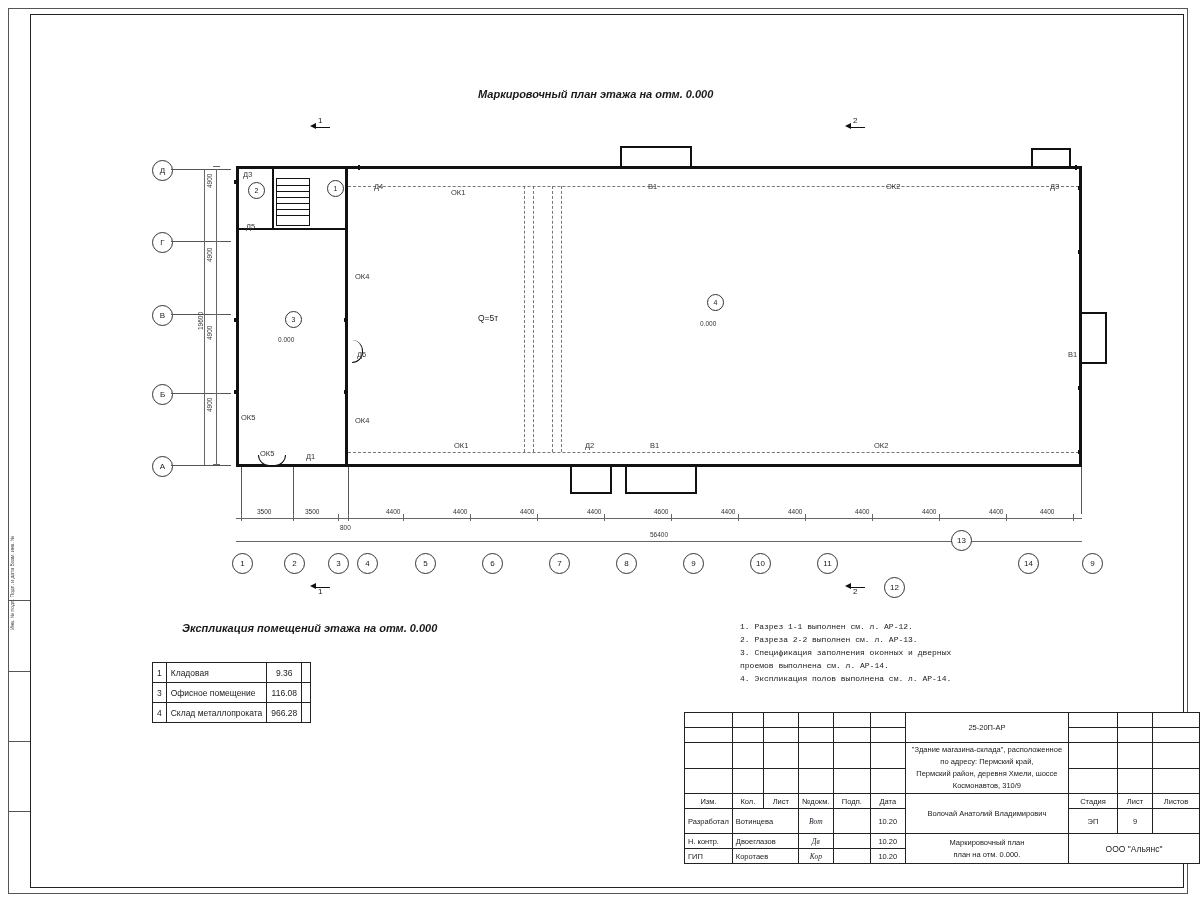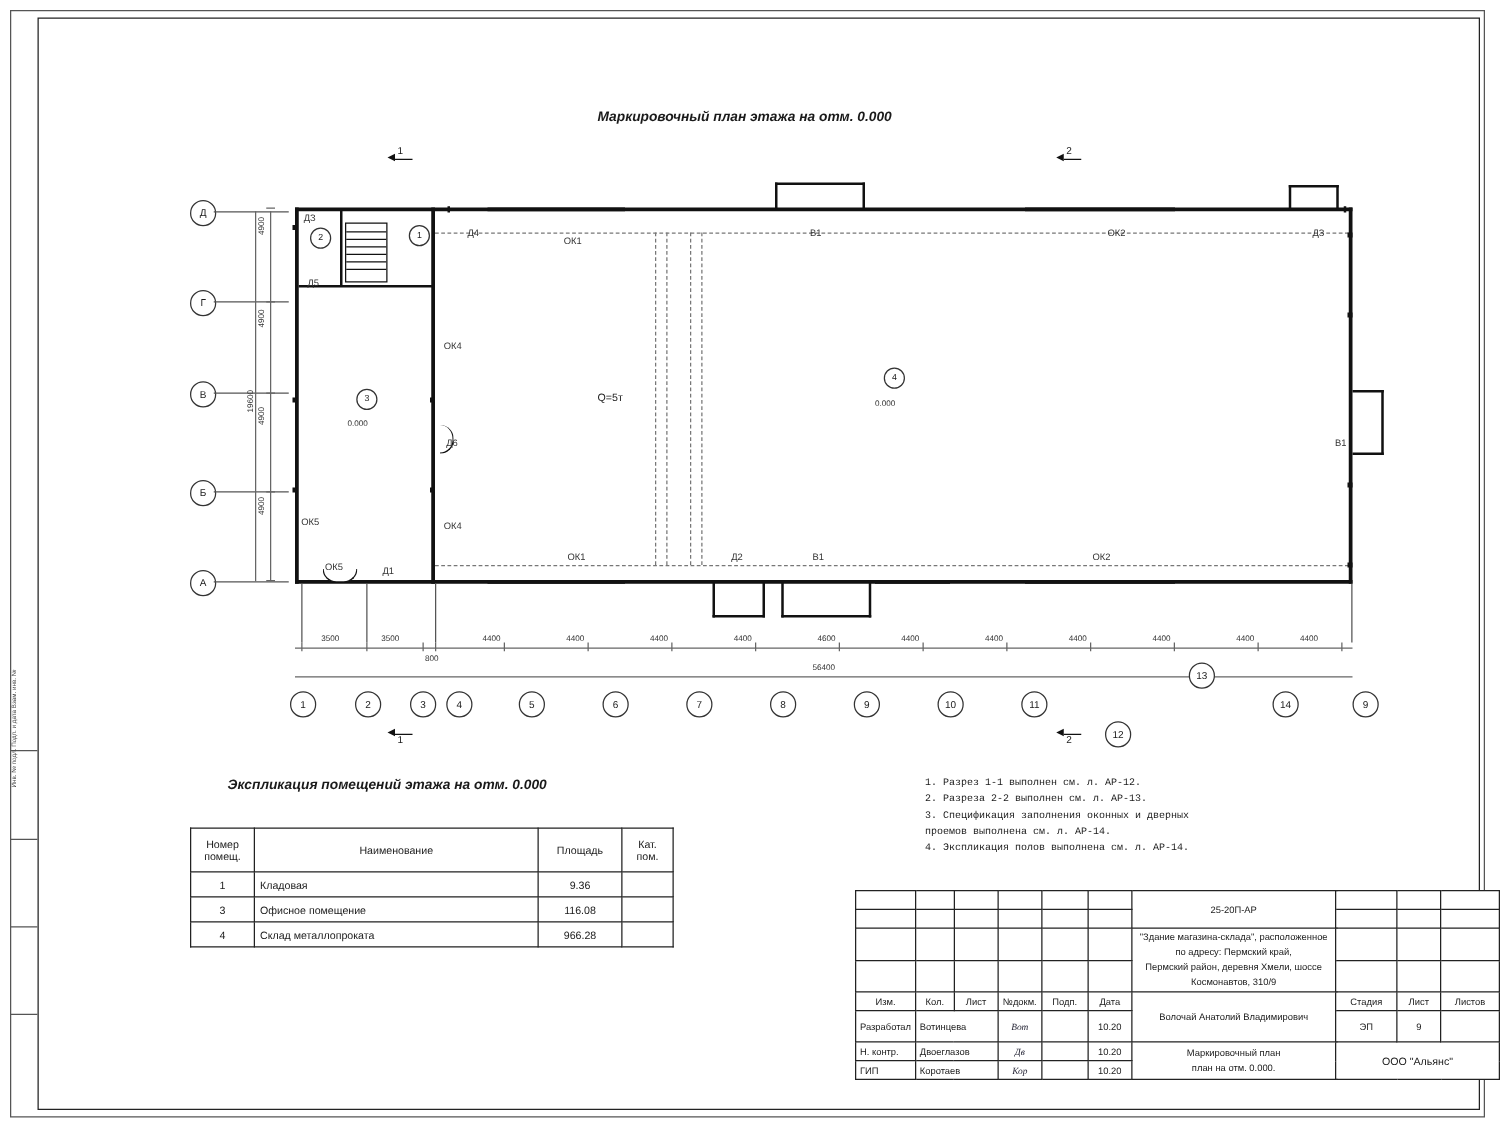--- a/index.html
+++ b/index.html
@@ -270,26 +270,20 @@
 
   <div class="vline thin" style="left:241px;top:467px;height:47px;"></div>
   <div class="vline thin" style="left:293px;top:467px;height:47px;"></div>
   <div class="vline thin" style="left:348px;top:467px;height:47px;"></div>
   <div class="vline thin" style="left:1081px;top:467px;height:47px;"></div>
 
   <div class="t title-it" style="left:182px;top:622px;">Экспликация помещений этажа на отм. 0.000</div>
 
   <table class="expl">
     <tbody>
-        <tr>
-      <th class="c" style="width:42px;height:30px;">Номер помещ.</th>
-      <th class="c" style="width:218px;">Наименование</th>
-      <th class="c" style="width:58px;">Площадь</th>
-      <th class="c" style="width:32px;">Кат. пом.</th>
-    </tr>
     <tr>
       <td class="c">1</td>
       <td>Кладовая</td>
       <td class="c">9.36</td>
       <td></td>
     </tr>
     <tr>
       <td class="c">3</td>
       <td>Офисное помещение</td>
       <td class="c">116.08</td>

